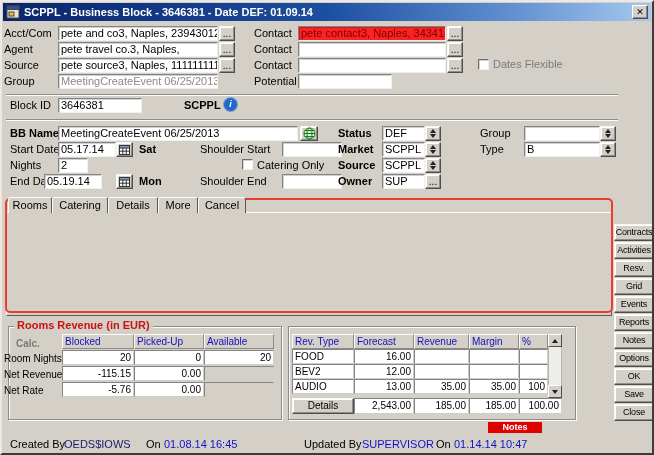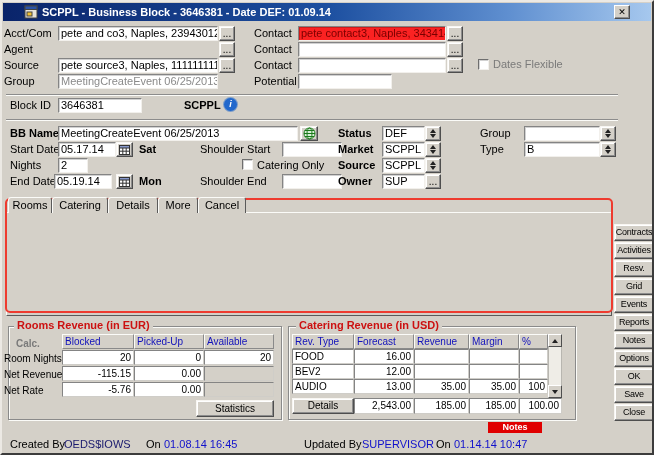--- a/index.html
+++ b/index.html
@@ -2,21 +2,21 @@
 <html><head>
 <meta charset="utf-8">
 <style>
   *{box-sizing:border-box;margin:0;padding:0}
   html,body{background:#bfbfbf}
   body{font-family:"Liberation Sans",sans-serif}
   .window{position:relative;width:654px;height:455px;background:#d4d0c8;border:2px solid;
     border-color:#ece9e4 #3c3c3c #3c3c3c #ece9e4;overflow:hidden}
   .titlebar{position:absolute;left:1px;top:1px;right:1px;height:18px;
     background:linear-gradient(90deg,var(--titlebar-left,#0a246a) 0%,#1c4fa0 50%,#5f8fd0 78%,var(--titlebar-right,#a6c8ee) 100%);
-    display:flex;align-items:center;padding:0 21px}
+    display:flex;align-items:center;padding:0 3px}
   .title-text{color:#fff;font-size:11px;font-weight:bold;margin-left:4px;flex:1;white-space:nowrap;overflow:hidden}
   .winbtn{width:16px;height:14px;background:#d4d0c8;border:1px solid;border-color:#fff #4e4e4e #4e4e4e #fff;
     box-shadow:inset -1px -1px 0 #8d8d8d;font-size:9px;line-height:12px;text-align:center;color:#000;margin-left:2px}
   .lbl{position:absolute;font-size:11px;line-height:13px;white-space:nowrap;color:#000}
   .b{font-weight:bold}
   .r{}
   .dis{color:#7a7a7a}
   .fld{position:absolute;height:15px;background:#fff;border:1px solid;border-color:#848484 #f2f0ec #f2f0ec #848484;
     box-shadow:inset 1px 1px 0 rgba(0,0,0,.18);font-size:11px;line-height:12px;padding:0 2px;
     white-space:nowrap;overflow:hidden;color:#000}
@@ -82,20 +82,21 @@
   </div>
 
   <div class="lbl r" style="left:2px;top:25px;width:50px">Acct/Com</div>
   <div class="fld" style="left:56px;top:24px;width:160px">pete and co3, Naples, 2394301212</div>
   <div class="btn" style="left:217px;top:24px;width:16px;height:15px">...</div>
   <div class="lbl" style="left:252px;top:25px">Contact</div>
   <div class="fld redfld" style="left:296px;top:24px;width:148px">pete contact3, Naples, 3434144444</div>
   <div class="btn" style="left:445px;top:24px;width:16px;height:15px">...</div>
 
   <div class="lbl r" style="left:2px;top:41px;width:50px">Agent</div>
+  <div class="fld" style="left:56px;top:40px;width:160px">pete travel co.3, Naples,</div>
   <div class="btn" style="left:217px;top:40px;width:16px;height:15px">...</div>
   <div class="lbl" style="left:252px;top:41px">Contact</div>
   <div class="fld" style="left:296px;top:40px;width:148px"></div>
   <div class="btn" style="left:445px;top:40px;width:16px;height:15px">...</div>
 
   <div class="cb" style="left:476px;top:57px"></div>
   <div class="lbl dis" style="left:491px;top:56px">Dates Flexible</div>
 
   <div class="lbl r" style="left:2px;top:57px;width:50px">Source</div>
   <div class="fld" style="left:56px;top:56px;width:160px">pete source3, Naples, 1111111111</div>
@@ -174,21 +175,21 @@
   <div class="cb" style="left:240px;top:157px"></div>
   <div class="lbl" style="left:255px;top:157px">Catering Only</div>
   <div class="lbl b r" style="left:336px;top:157px;width:40px">Source</div>
   <div class="fld" style="left:380px;top:156px;width:43px">SCPPL</div>
   <div class="btn spin" style="left:423px;top:156px;width:16px;height:15px">
       <span class="tri-up"></span>
       <span class="tri-down"></span>
     </div>
 
   <div class="lbl" style="left:8px;top:173px">End Date</div>
-  <div class="fld" style="left:52px;top:172px;width:58px">05.19.14</div>
+  <div class="fld" style="left:42px;top:172px;width:58px">05.19.14</div>
   <div class="btn" style="left:114px;top:172px;width:17px;height:15px">
     <svg width="11" height="11" viewBox="0 0 11 11">
       <rect x="0.5" y="1.5" width="10" height="9" fill="#fff" stroke="#333"></rect>
       <rect x="0.5" y="1.5" width="10" height="2.5" fill="#8899cc" stroke="#333"></rect>
       <line x1="3.8" y1="4" x2="3.8" y2="10.5" stroke="#333"></line>
       <line x1="7.2" y1="4" x2="7.2" y2="10.5" stroke="#333"></line>
       <line x1="0.5" y1="7.2" x2="10.5" y2="7.2" stroke="#333"></line>
     </svg>
   </div>
   <div class="lbl b" style="left:137px;top:173px">Mon</div>
@@ -268,24 +269,22 @@
   <div class="rl" style="left:2px;top:366px;width:56px">Net Revenue</div>
   <div class="td" style="left:60px;top:364px;width:72px">-115.15</div>
   <div class="td" style="left:132px;top:364px;width:70px">0.00</div>
   <div class="td disabled" style="left:202px;top:364px;width:70px"></div>
 
   <div class="rl" style="left:2px;top:382px;width:56px">Net Rate</div>
   <div class="td" style="left:60px;top:380px;width:72px">-5.76</div>
   <div class="td" style="left:132px;top:380px;width:70px">0.00</div>
   <div class="td disabled" style="left:202px;top:380px;width:70px"></div>
 
-  <div class="btn" style="left:194px;top:398px;width:78px;height:17px;font-size:10px">Statistics</div>
 
   <div class="groupbox" style="left:286px;top:324px;width:288px;height:94px"></div>
-  <div class="red-title" style="left:294px;top:317px">Catering Revenue (in USD)</div>
 
   <div class="th" style="left:290px;top:332px;width:62px">Rev. Type</div>
   <div class="th" style="left:352px;top:332px;width:60px">Forecast</div>
   <div class="th" style="left:412px;top:332px;width:55px">Revenue</div>
   <div class="th" style="left:467px;top:332px;width:50px">Margin</div>
   <div class="th" style="left:517px;top:332px;width:29px">%</div>
 
   <div class="td l" style="left:290px;top:347px;width:62px">FOOD</div>
   <div class="td" style="left:352px;top:347px;width:60px">16.00</div>
   <div class="td" style="left:412px;top:347px;width:55px"></div>

